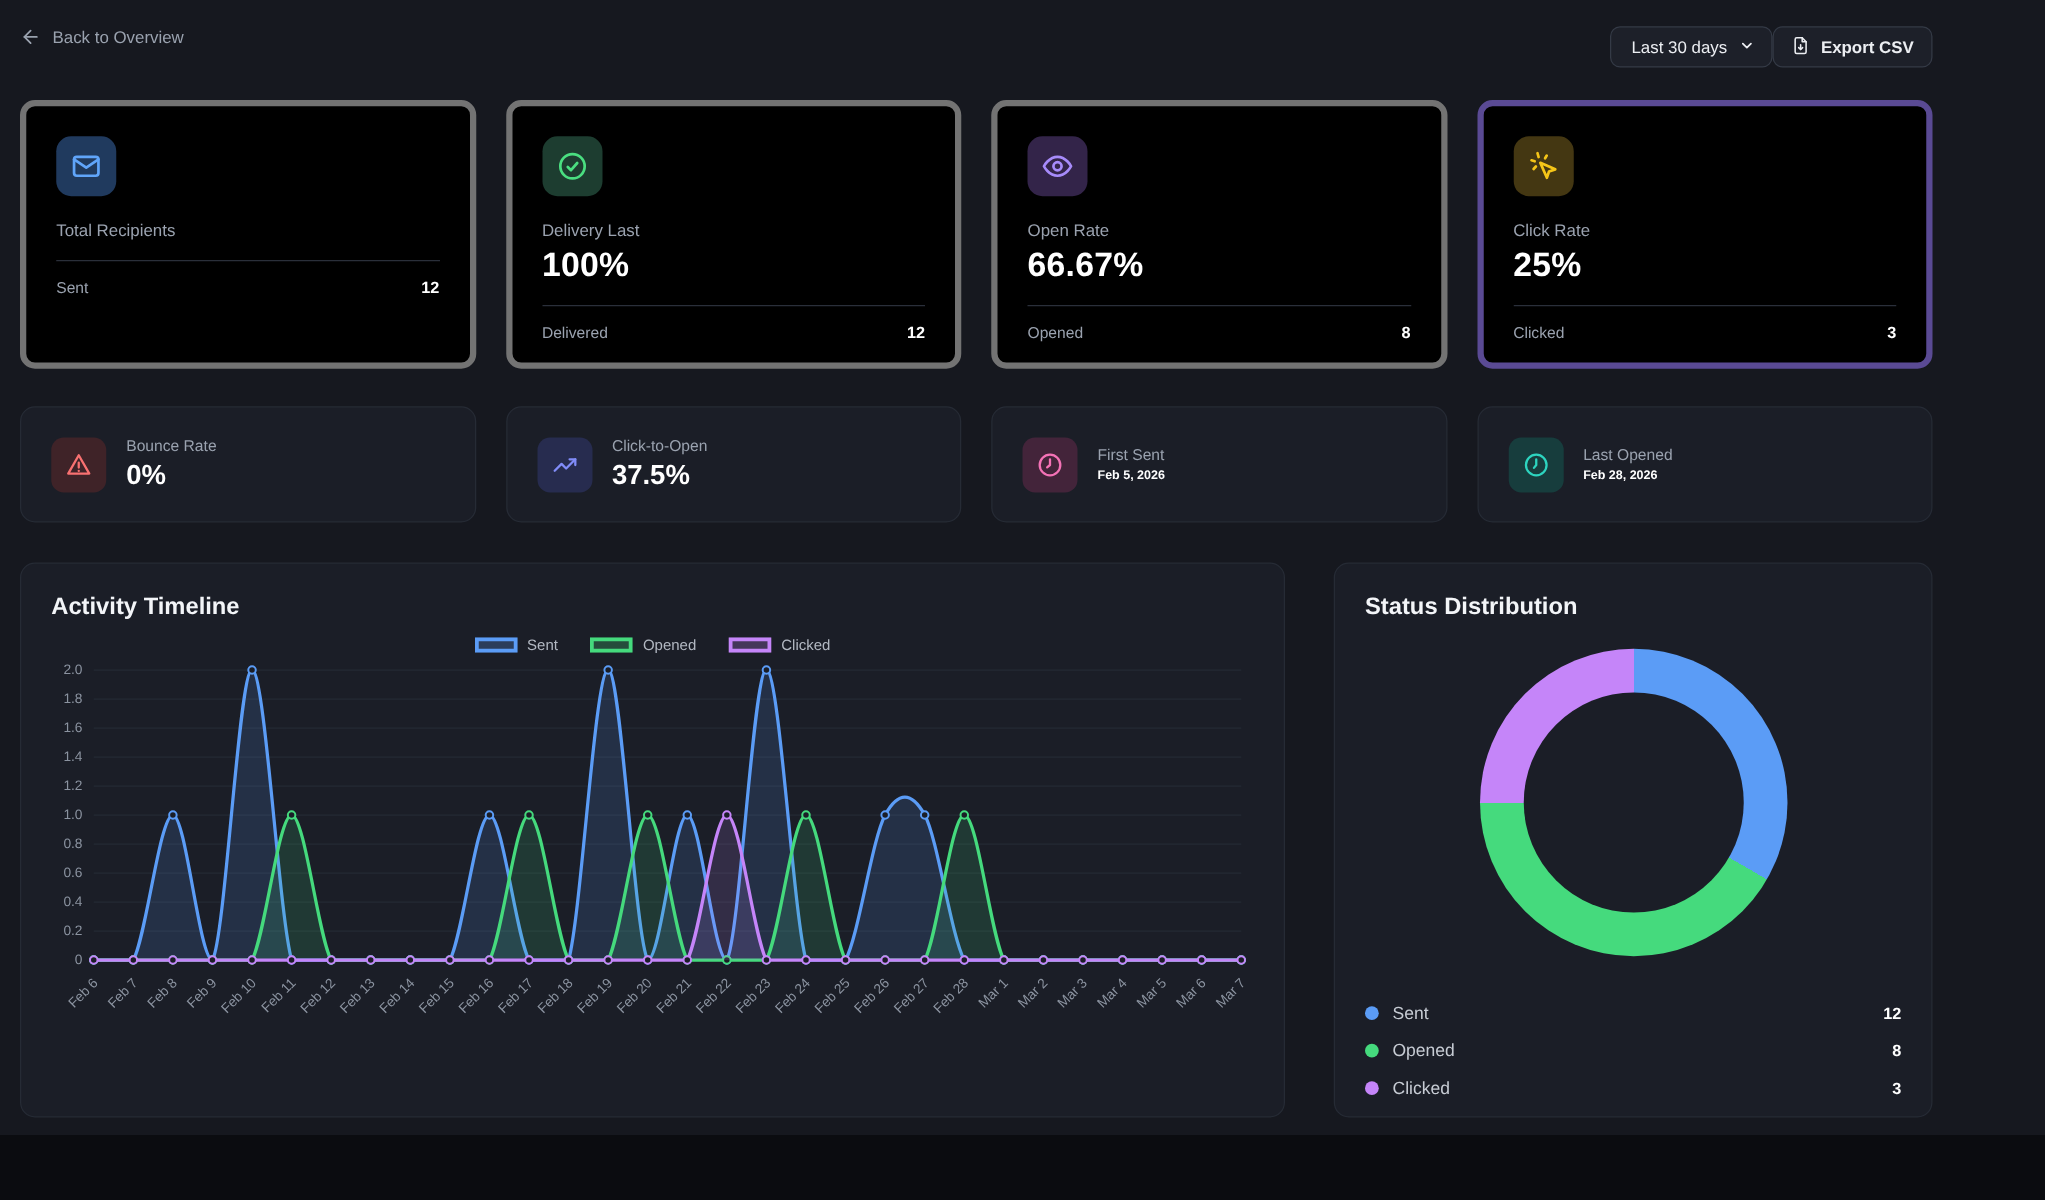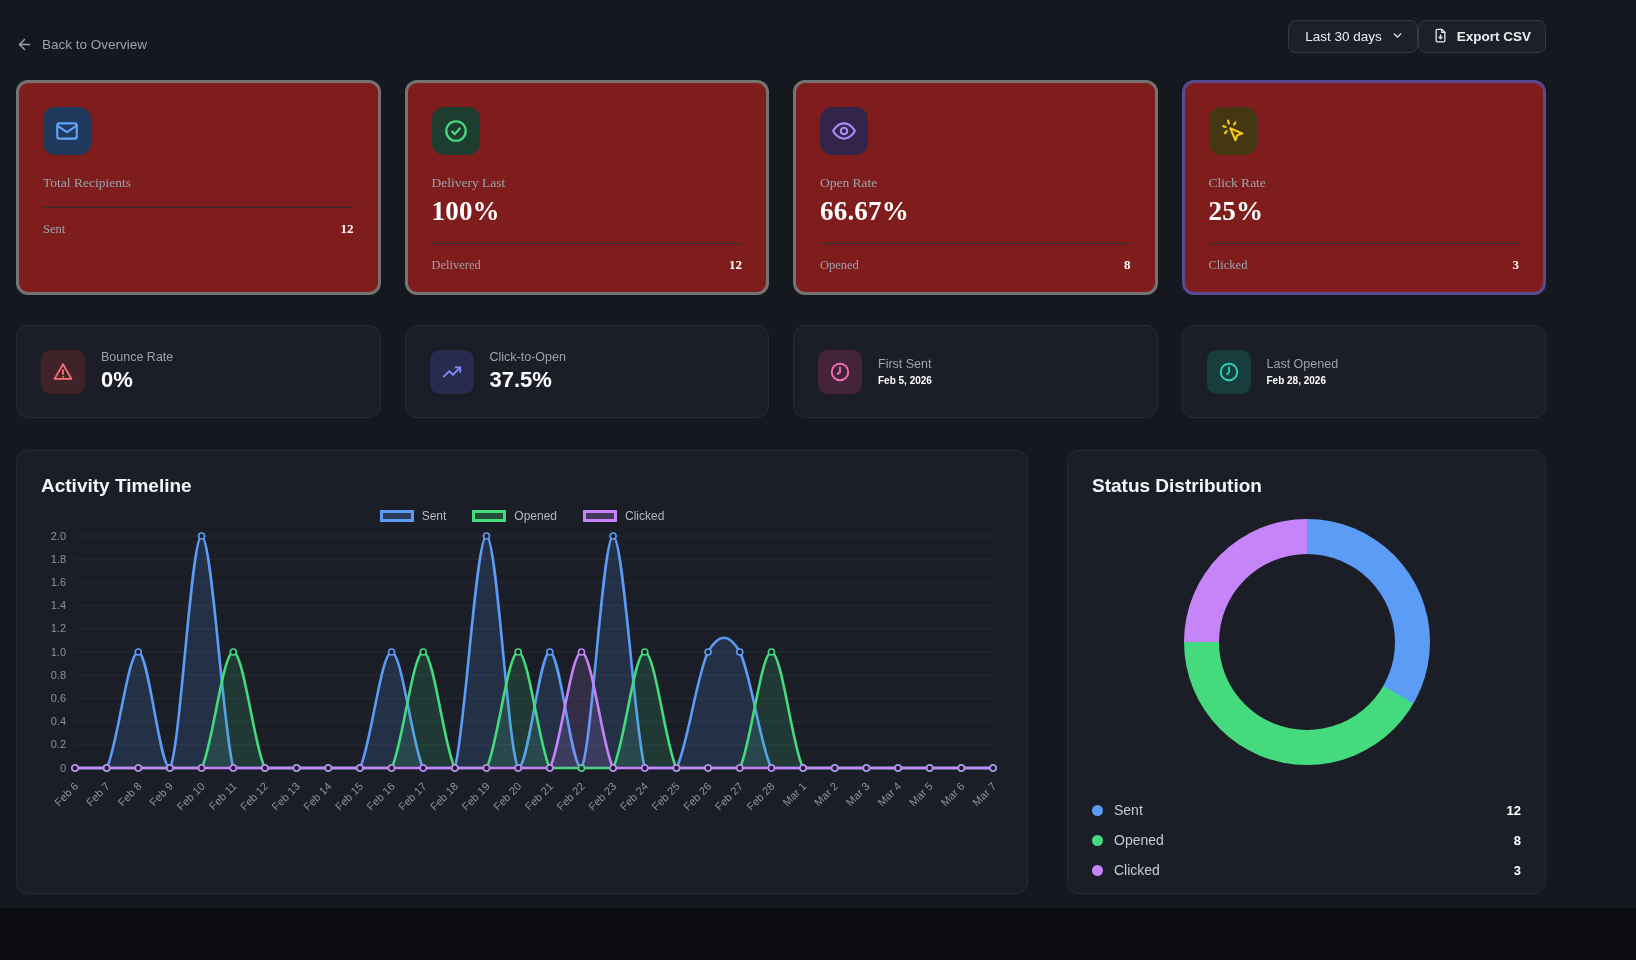--- a/index.html
+++ b/index.html
@@ -9,36 +9,36 @@
     background:#0b0c10;
     color:#e8eaef;
     overflow:hidden;
   }
   .app {
     width:1636px; height:908px;
     background:#16181f;
     padding:0 90px 0 16px;
   }
   
-  .topbar { padding-top:21px; display:flex; align-items:flex-end; justify-content:space-between; height:53px; }
+  .topbar { padding-top:21px; display:flex; align-items:flex-start; justify-content:space-between; height:53px; }
   .back-link { display:flex; align-items:center; gap:9px; color:#9aa2af; font-size:13.5px; cursor:pointer; }
   .back-link svg { display:block; }
   .topbar-right { display:flex; }
   .select-box, .export-btn {
     height:33px; display:flex; align-items:center; gap:9px;
     background:#1d2029; border:1px solid #343a46; border-radius:8px;
     padding:0 14px; font-size:13.5px; color:#eceef2; cursor:pointer;
   }
   .select-box { padding:0 13px 0 16px; }
   .export-btn { font-weight:600; }
   
   .stat-grid { margin-top:27px; display:grid; grid-template-columns:repeat(4,1fr); gap:24px; }
   .stat-card {
-    height:215px; background:#7f1d1d; border:3px solid #737373; border-radius:12px;
-    padding:24px; position:relative;font-family:Liberation Serif, serif;
+    height:215px; background:#000000; border:5px solid #737373; border-radius:12px;
+    padding:24px; position:relative;
   }
   .icon-tile {
     width:48px; height:48px; border-radius:12px;
     display:flex; align-items:center; justify-content:center;
   }
   .stat-label { margin-top:20px; font-size:13.5px; color:#9aa2af; }
   .stat-value { margin-top:5px; font-size:27px; font-weight:700; color:#ffffff; letter-spacing:.2px; }
   .stat-divider { border-top:1px solid #2a2f3a; margin-top:16px; }
   .stat-footer { margin-top:13px; display:flex; justify-content:space-between; align-items:center; }
   .stat-footer .f-label { font-size:12.5px; color:#9aa2af; }

